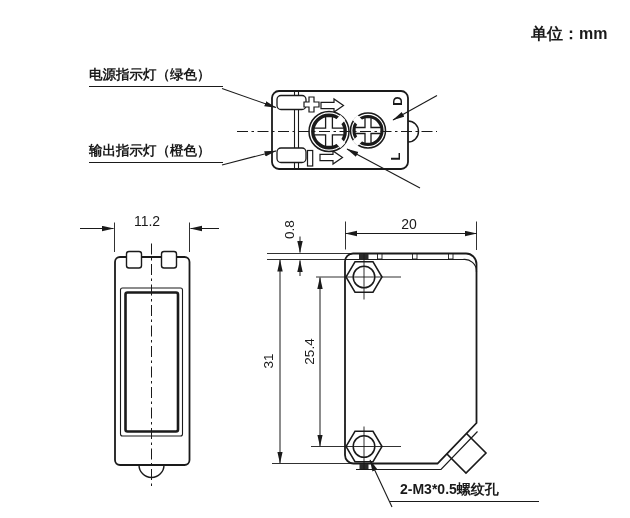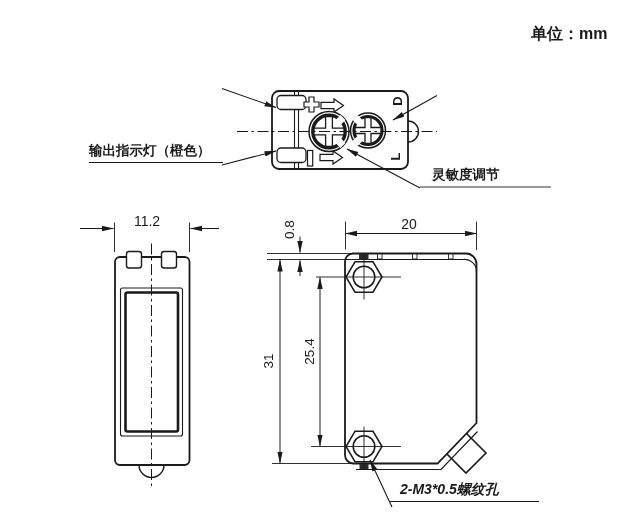--- a/index.html
+++ b/index.html
@@ -9,21 +9,21 @@
   .abs{position:absolute;white-space:nowrap;}
   .title{left:10px;top:19px;font-size:18px;font-weight:bold;letter-spacing:.5px;}
   .unit{left:531px;top:24px;font-size:16px;font-weight:600;}
   .callout{font-size:13.5px;font-weight:600;padding-bottom:2px;}
   .ul-black{border-bottom:1.6px solid #1a1a1a;}
   .ul-gray{border-bottom:2px solid #999999;}
   .lbl-power{left:89px;top:66px;width:134px;}
   .lbl-output{left:89px;top:142px;width:134px;}
   .lbl-ld{left:436px;top:68px;width:112px;}
   .lbl-sens{left:420px;top:166px;width:119px;padding-left:12px;box-sizing:content-box;}
-  .lbl-m3{left:390px;top:481px;width:139px;padding-left:10px;font-size:14px;font-style:italic;}
+  .lbl-m3{left:390px;top:481px;width:139px;padding-left:10px;font-size:14px;}
   text{fill:#1a1a1a;}
   .dimtxt{font-size:13.5px;font-family:"Liberation Sans","DejaVu Sans",sans-serif;}
   .marktxt{font-size:13px;font-weight:bold;font-family:"Liberation Sans","DejaVu Sans",sans-serif;}
 </style>
 </head>
 <body>
 
 <div class="stage">
 
   <svg width="630" height="518" viewBox="0 0 630 518">
@@ -146,16 +146,16 @@
 
       <line x1="320" y1="277.5" x2="320" y2="446" stroke-width="1" marker-start="url(#arr)" marker-end="url(#arr)"></line>
       <text class="dimtxt" transform="translate(313.5,351.5) rotate(-90)" text-anchor="middle" stroke="none">25.4</text>
 
       <line x1="392" y1="507" x2="370" y2="460" stroke-width="1.1" marker-end="url(#arr)"></line>
     </g>
   </svg>
 
   <div class="abs unit">单位：mm</div>
 
+  <div class="abs callout ul-black lbl-power">电源指示灯（绿色）</div>
   <div class="abs callout ul-black lbl-output">输出指示灯（橙色）</div>
-  <div class="abs callout ul-gray lbl-sens">灵敏度调节</div>
   <div class="abs callout ul-black lbl-m3">2-M3*0.5螺纹孔</div>
 </div>
 
 </body></html>

